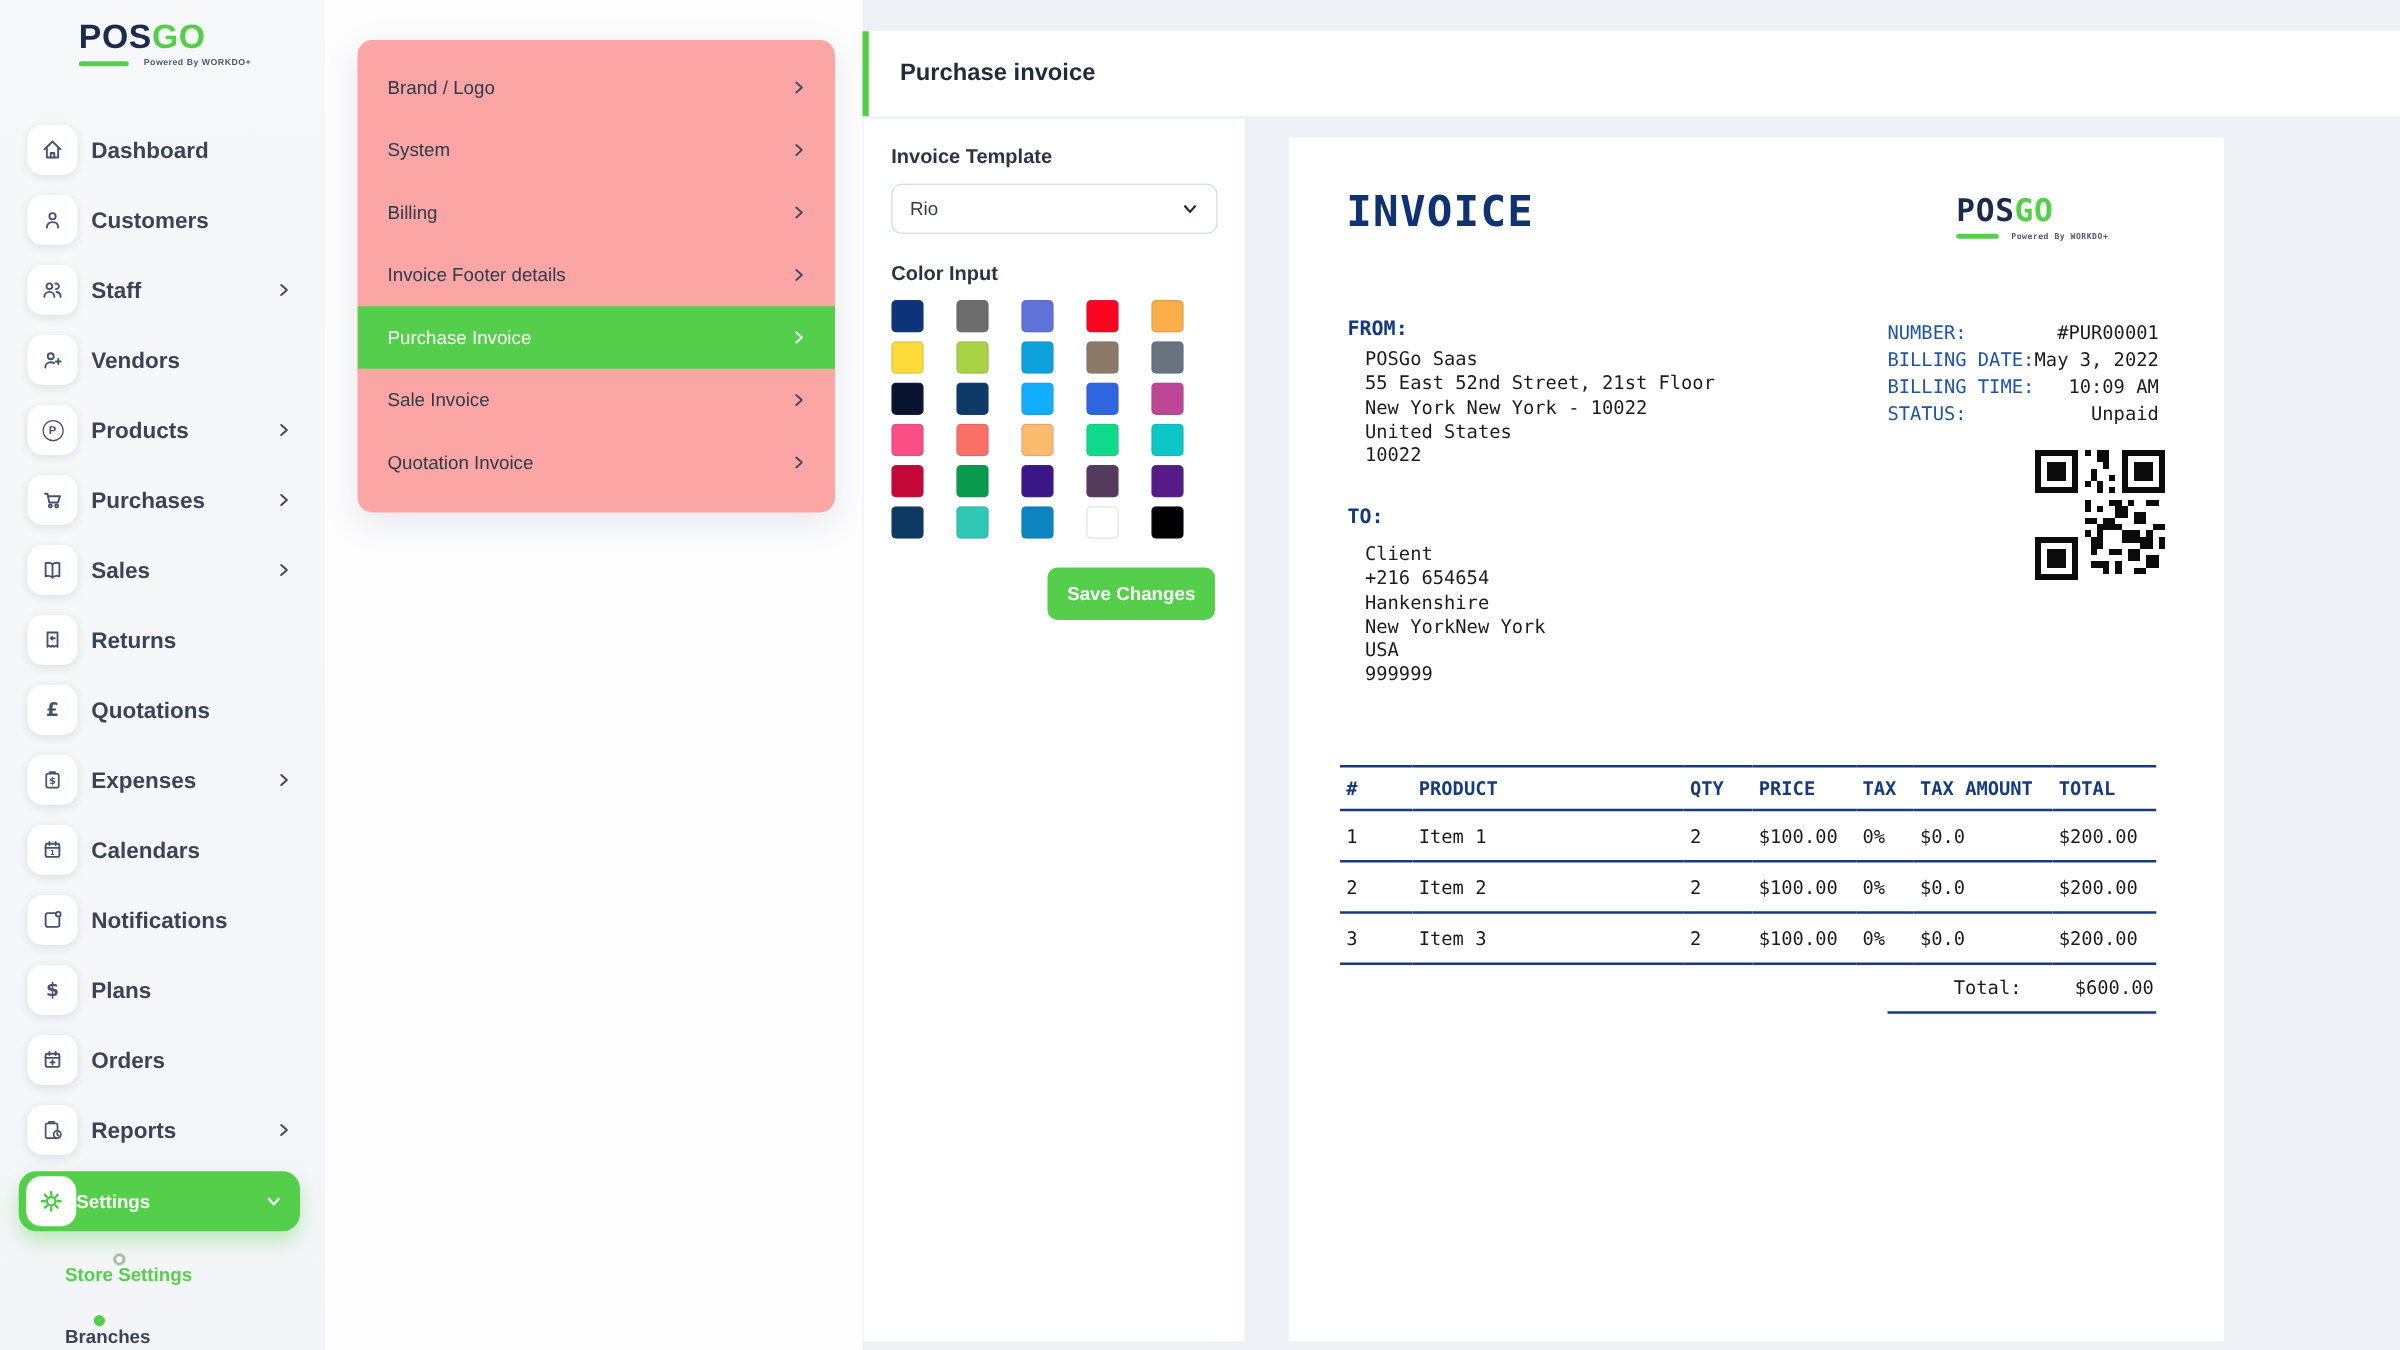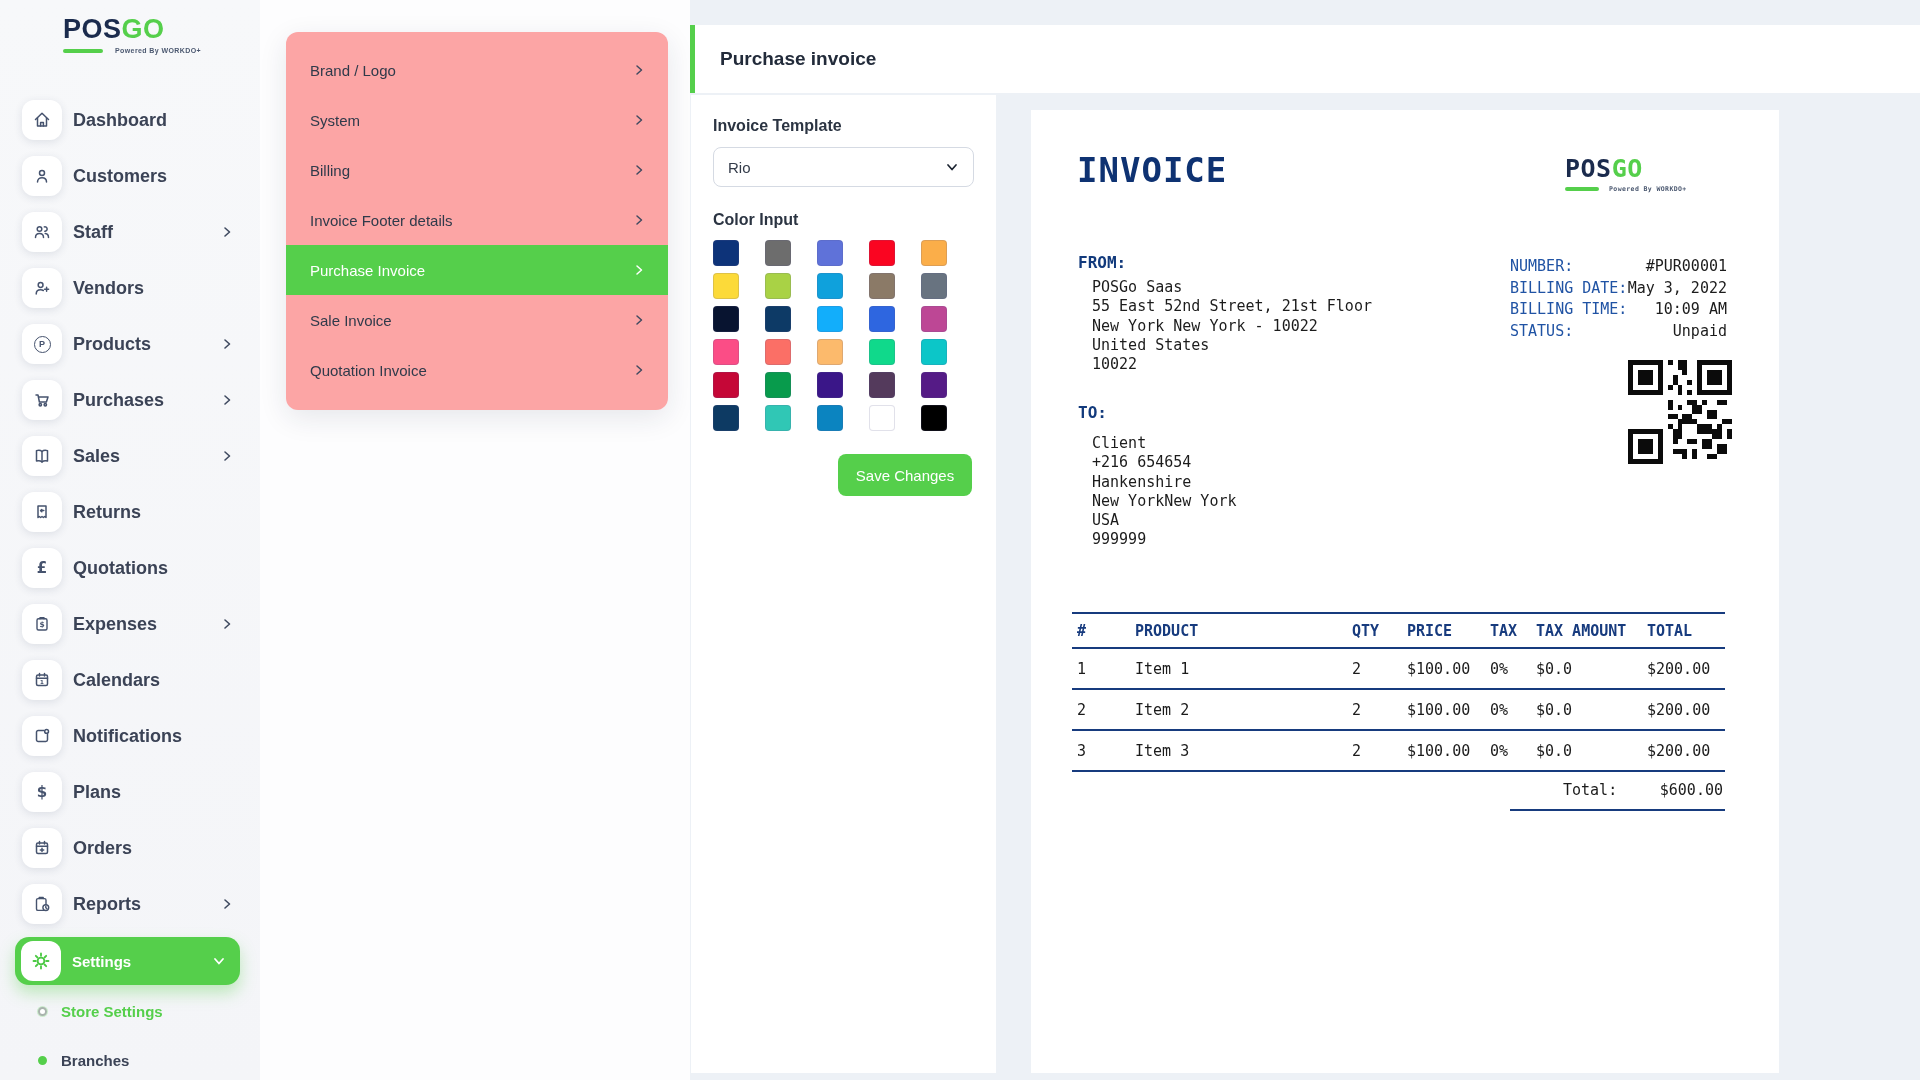--- a/index.html
+++ b/index.html
@@ -23,24 +23,24 @@
   .nav-label { margin-left:11px; font-size:18px; font-weight:600; color:#3b4356; }
   .nav-chev { margin-left:auto; margin-right:4px; display:flex; }
   .glyph-icon { font-size:15px; font-weight:700; color:#46536e; font-family:"DejaVu Sans", sans-serif; }
   .p-circle { width:17px; height:17px; border:1.6px solid #46536e; border-radius:50%;
               font-size:9px; font-weight:700; color:#46536e; display:flex; align-items:center; justify-content:center; }
 
   .settings-pill { position:absolute; left:15px; top:937px; width:225px; height:48px; background:#55cf4b;
                    border-radius:14px; box-shadow:0 8px 16px rgba(85,207,75,.35);
                    display:flex; align-items:center; padding:0 14px 0 6px; cursor:pointer; }
   .settings-pill .icon-box { box-shadow:none; }
-  .settings-label { margin-left:11px; font-size:15px; font-weight:700; color:#ffffff; }
+  .settings-label { font-size:15px; font-weight:700; color:#ffffff; }
   .settings-chev { margin-left:auto; display:flex; transform:rotate(90deg); }
 
-  .sub-link { position:absolute; left:38px; display:flex; align-items:center; cursor:pointer; }
+  .sub-link { position:absolute; left:38px; display:flex; align-items:center; cursor:pointer;flex-direction:column; }
   .bullet { width:9px; height:9px; border-radius:50%; }
   .bullet-open { border:2px solid #a9b3ad; background:#fff; box-shadow:0 0 0 1px rgba(85,207,75,.25); }
   .bullet-green { background:#55cf4b; border:2px solid #55cf4b; }
   .sub-label { margin-left:14px; font-size:15px; font-weight:700; }
   .sub-label.active { color:#55cf4b; }
   .sub-label.normal { color:#3b4356; font-weight:600; }
 
   
   .submenu { position:absolute; left:286px; top:32px; width:382px; height:378px; background:#fca5a5;
              border-radius:12px; box-shadow:0 8px 28px rgba(30,40,70,.10); padding:13px 0; overflow:hidden; }
@@ -61,21 +61,21 @@
   .left-panel { position:absolute; left:1px; top:95px; width:305px; height:978px; background:#ffffff; padding:22px; }
   .panel-label { font-size:16px; font-weight:700; color:#2b3442; }
   .select-box { margin-top:12px; width:261px; height:40px; border:1px solid #d5dae3; border-radius:8px; background:#fff;
                 display:flex; align-items:center; padding:0 14px; cursor:pointer; }
   .select-value { font-size:15px; color:#333b49; flex:1; }
   .color-label { margin-top:24px; }
   .swatch-grid { margin-top:11px; width:234px; display:grid; grid-template-columns:repeat(5,26px);
                  justify-content:space-between; row-gap:7px; }
   .swatch { width:26px; height:26px; border-radius:4px; border:1px solid rgba(90,90,140,.18); cursor:pointer; }
   .save-btn { position:absolute; right:24px; top:359px; width:134px; height:42px; background:#55cf4b; border:none;
-              border-radius:8px; color:#fff; font-size:15px; font-weight:400; font-family:"Liberation Sans",sans-serif; cursor:pointer; }
+              border-radius:8px; color:#fff; font-size:15px; font-weight:700; font-family:"Liberation Sans",sans-serif; cursor:pointer; }
 
   
   .invoice-card { position:absolute; left:341px; top:110px; width:748px; height:963px; background:#ffffff;
                   font-family:"DejaVu Sans Mono", monospace; }
   .inv-title { position:absolute; left:46px; top:40px; font-size:34px; font-weight:700; color:#0e3272; letter-spacing:1px; }
   .inv-logo { position:absolute; left:534px; top:44px; width:146px; }
   .inv-logo .brand-text { font-size:25px; }
   .inv-logo .brand-dash { width:34px; height:3.5px; }
   .inv-logo .brand-tag { font-size:6.5px; margin-left:10px; }
 

